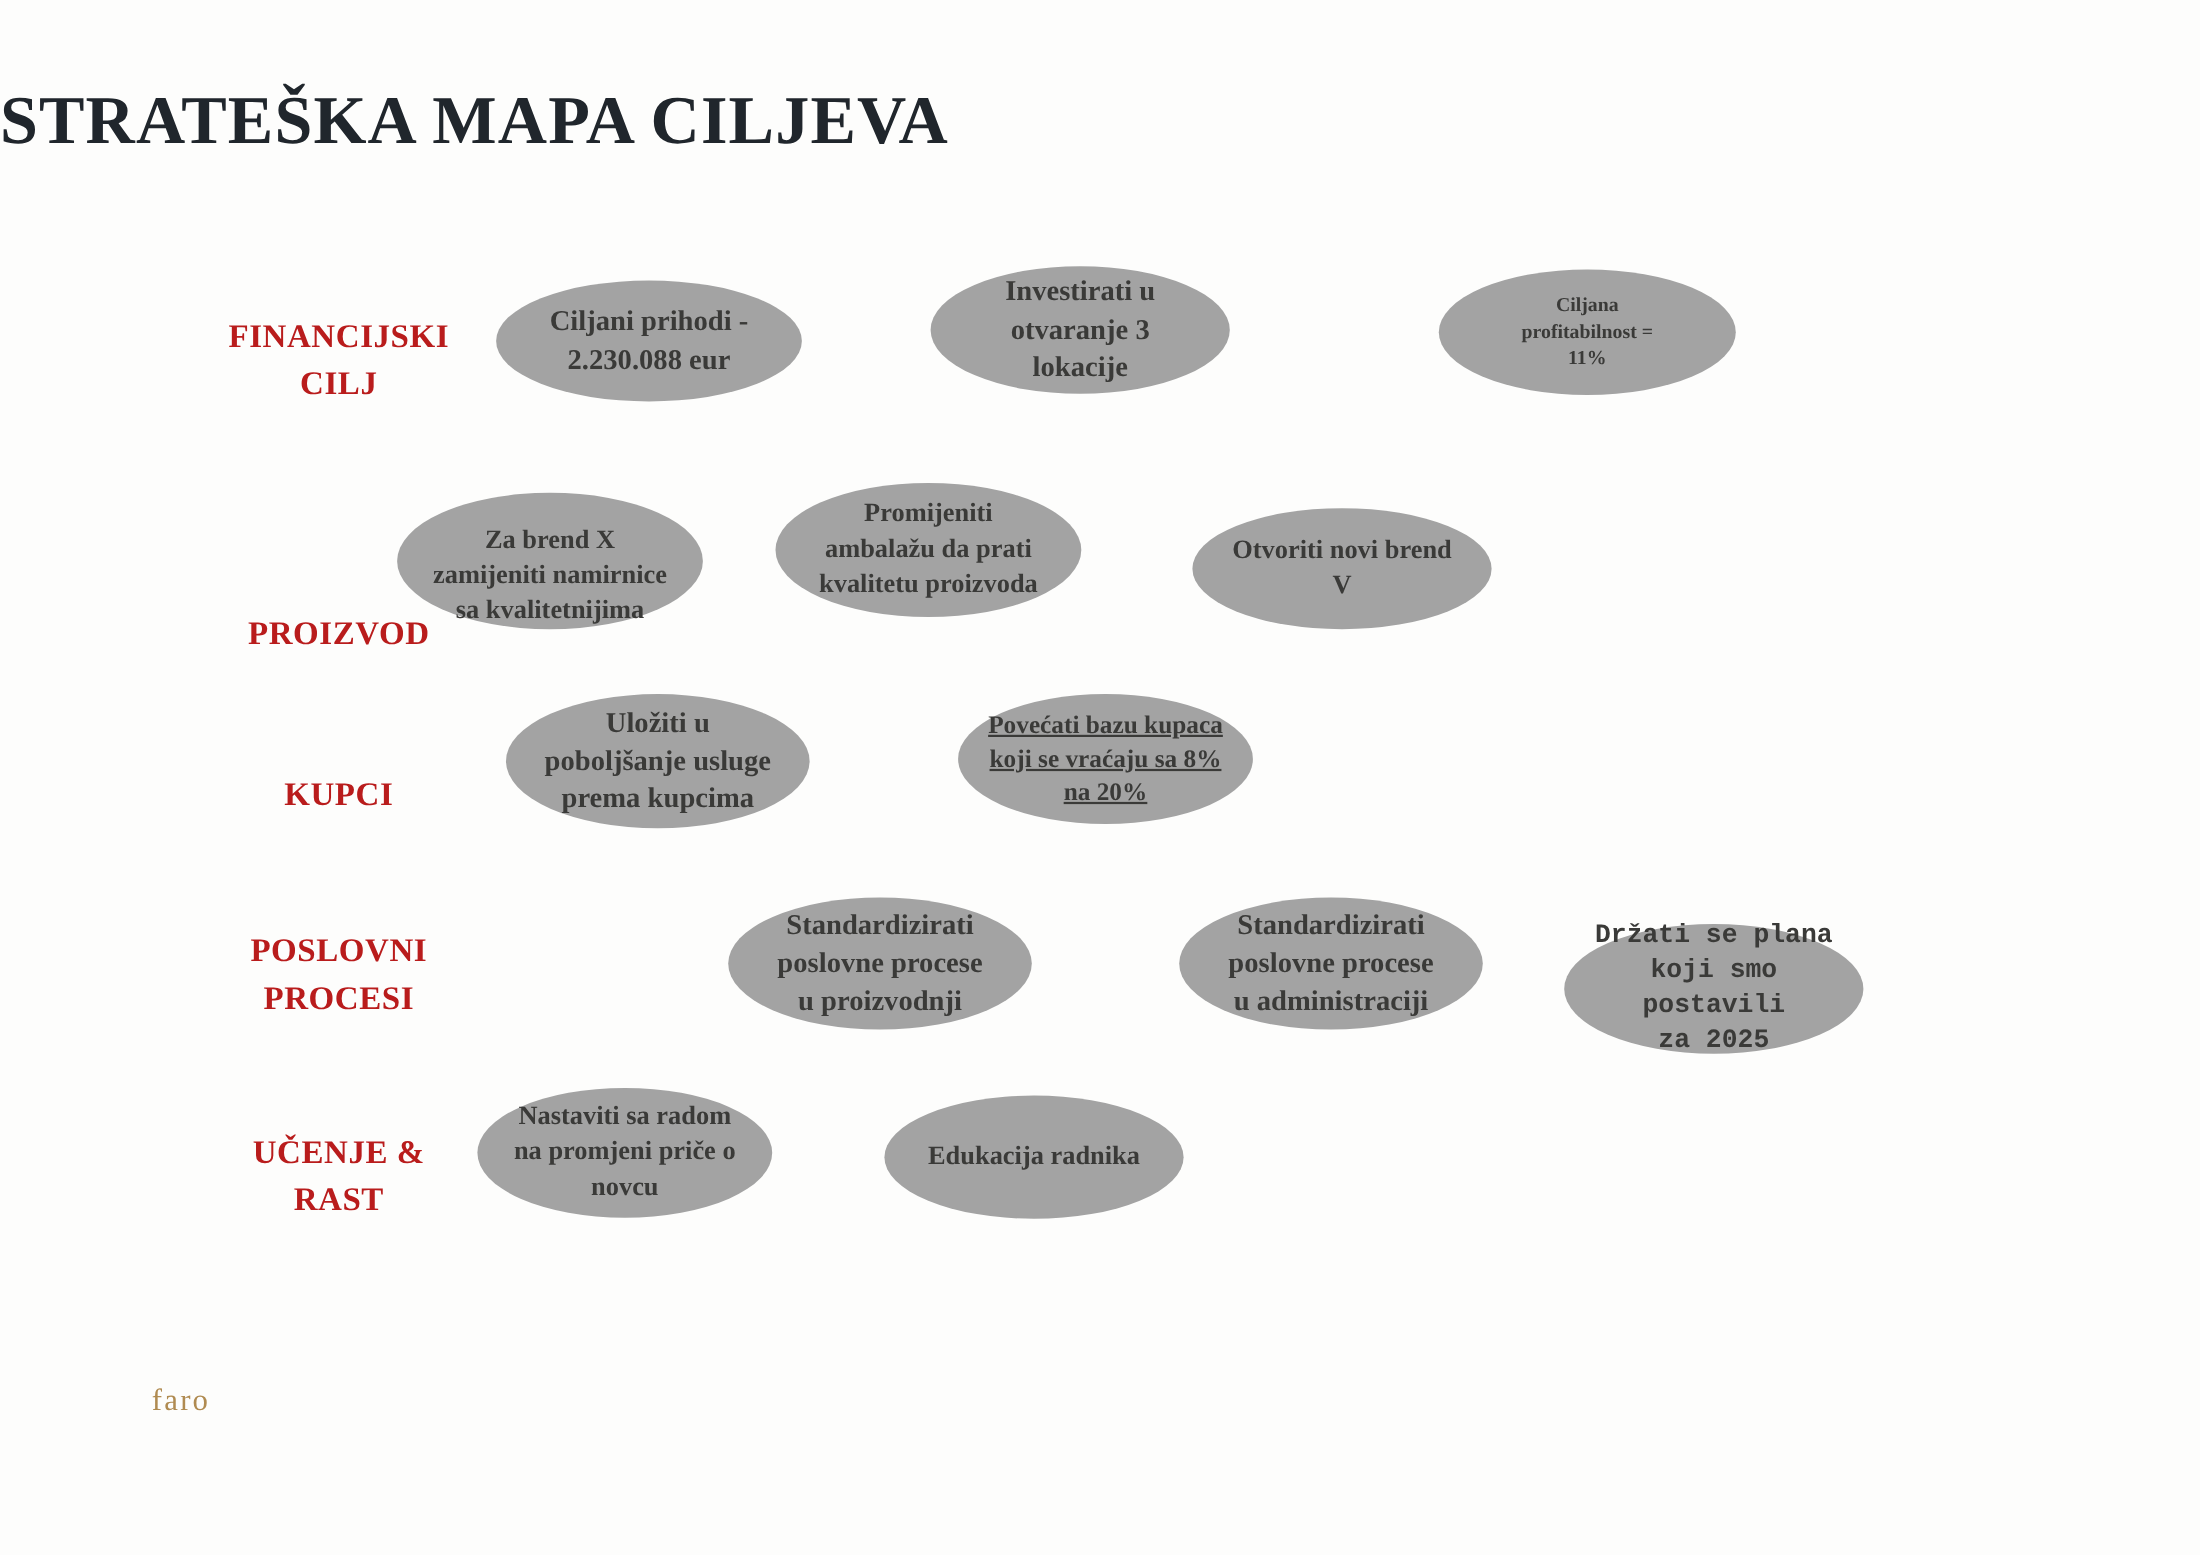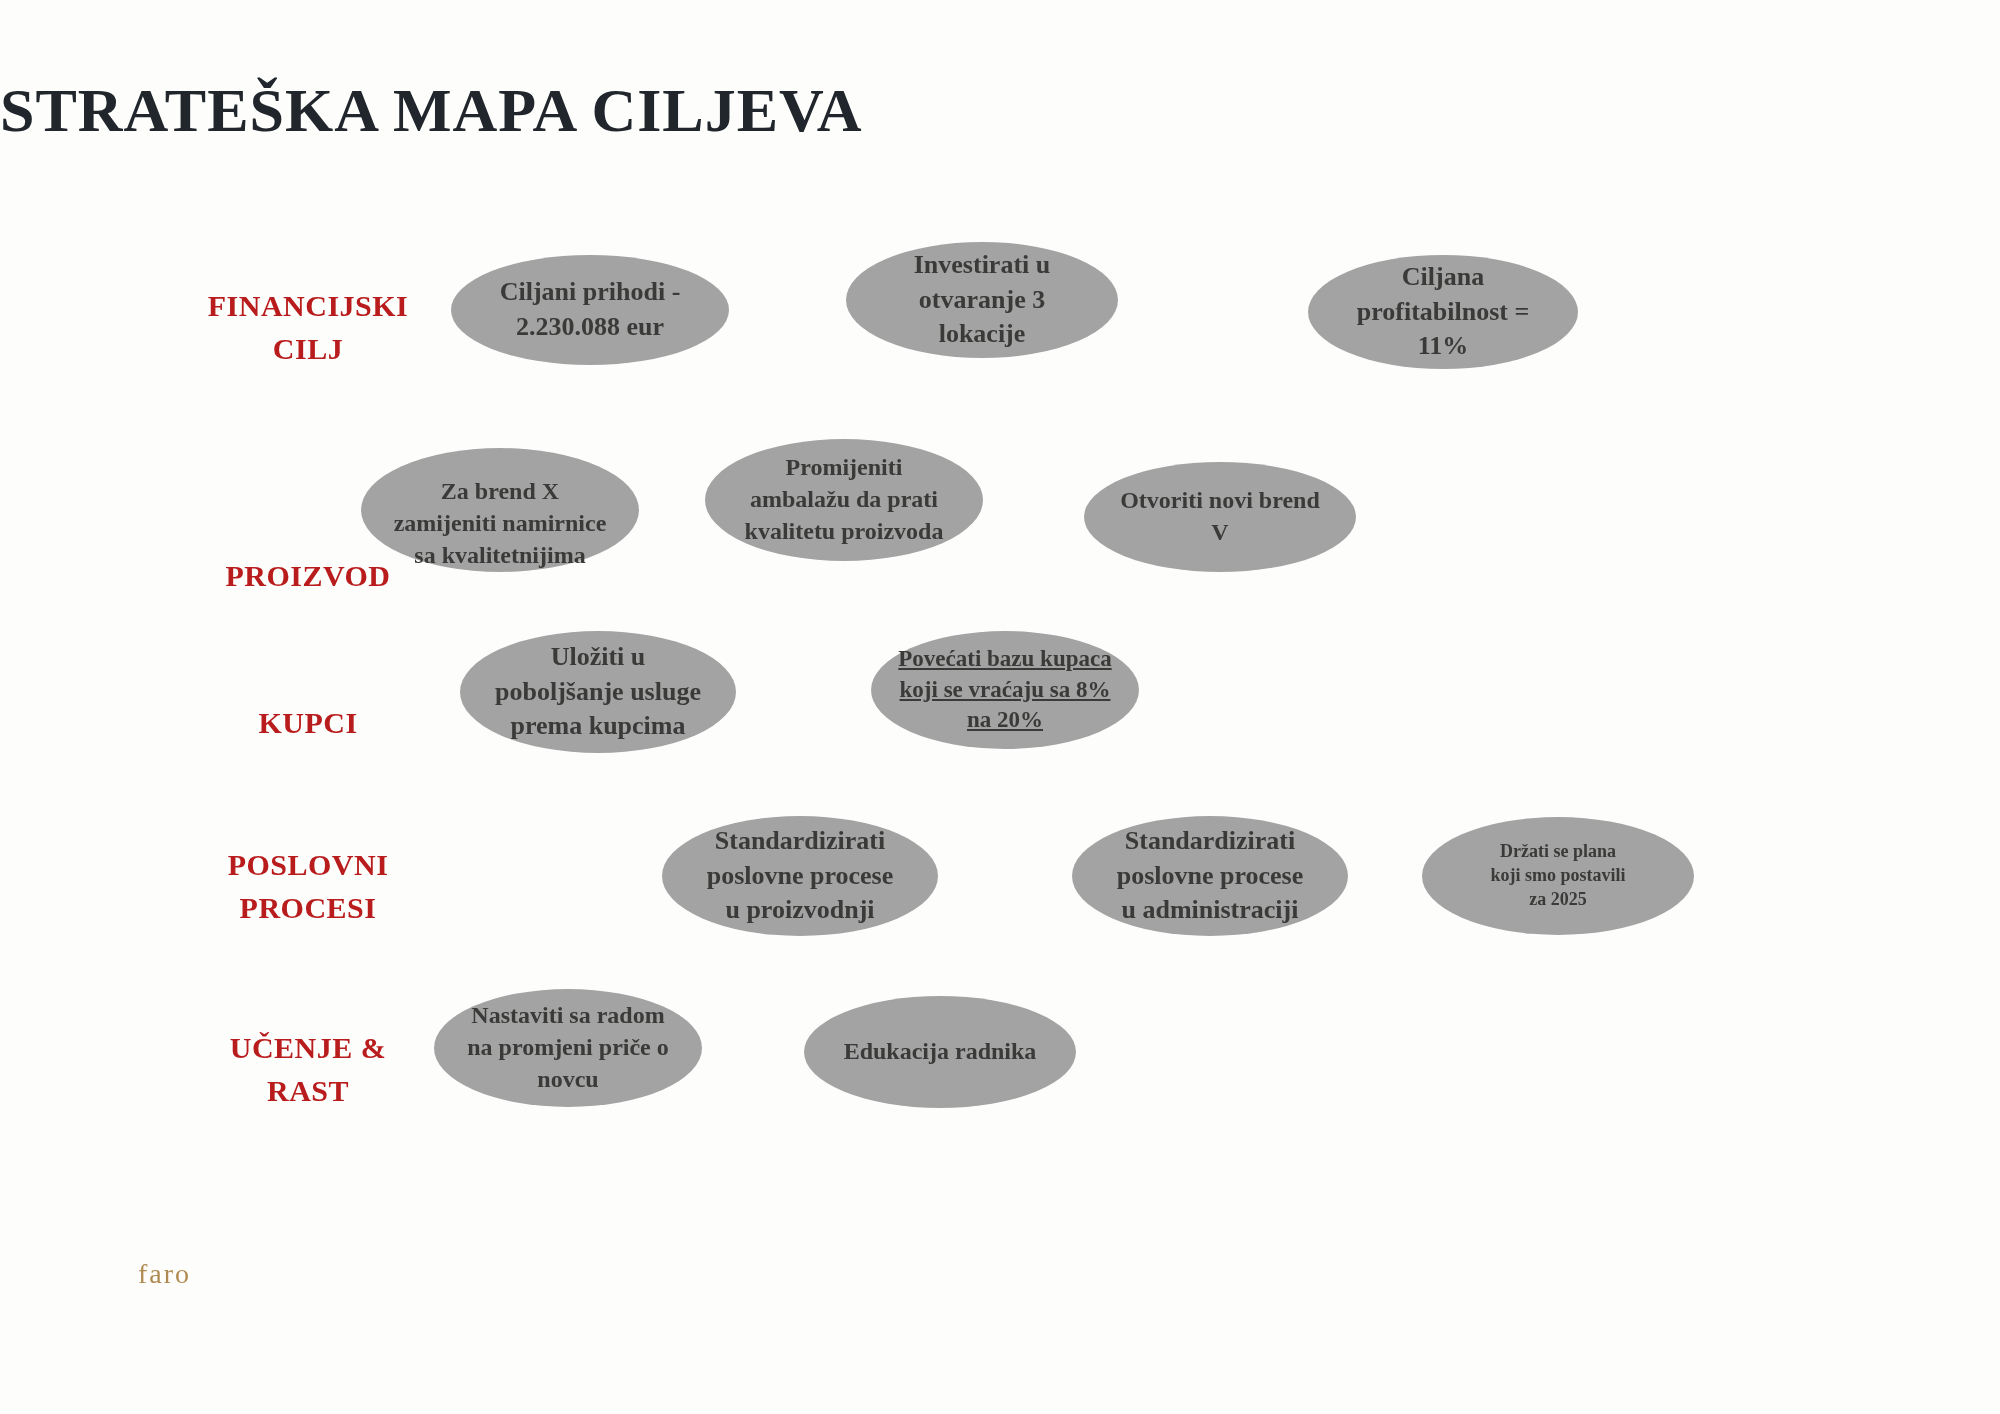--- a/index.html
+++ b/index.html
@@ -78,21 +78,21 @@
 CILJ</div>
       <div class="bubble" style="left: 451px; top: 255px; width: 278px; height: 110px; font-size: 26px;">
         <span>Ciljani prihodi -
 2.230.088 eur</span>
       </div>
       <div class="bubble" style="left: 846px; top: 242px; width: 272px; height: 116px; font-size: 26px;">
         <span>Investirati u
 otvaranje 3
 lokacije</span>
       </div>
-      <div class="bubble" style="left: 1308px; top: 255px; width: 270px; height: 114px; font-size: 26px;">
+      <div class="bubble" style="left: 1308px; top: 245px; width: 270px; height: 114px; font-size: 18px;">
         <span>Ciljana
 profitabilnost =
 11%</span>
       </div>
       <div class="row-label" style="left: 168px; width: 280px; top: 555px; white-space: pre-line;">PROIZVOD</div>
       <div class="bubble" style="left: 361px; top: 448px; width: 278px; height: 124px; font-size: 24px; align-items: flex-end;">
         <span>Za brend X
 zamijeniti namirnice
 sa kvalitetnijima</span>
       </div>
@@ -121,21 +121,21 @@
       <div class="bubble" style="left: 662px; top: 816px; width: 276px; height: 120px; font-size: 26px;">
         <span>Standardizirati
 poslovne procese
 u proizvodnji</span>
       </div>
       <div class="bubble" style="left: 1072px; top: 816px; width: 276px; height: 120px; font-size: 26px;">
         <span>Standardizirati
 poslovne procese
 u administraciji</span>
       </div>
-      <div class="bubble" style="left: 1422px; top: 817px; width: 272px; height: 118px; font-size: 18px;">
+      <div class="bubble" style="left: 1422px; top: 840px; width: 272px; height: 118px; font-size: 24px; font-family: Liberation Mono, monospace;">
         <span>Držati se plana
 koji smo postavili
 za 2025</span>
       </div>
       <div class="row-label" style="left: 168px; width: 280px; top: 1027px; white-space: pre-line;">UČENJE &amp;
 RAST</div>
       <div class="bubble" style="left: 434px; top: 989px; width: 268px; height: 118px; font-size: 24px;">
         <span>Nastaviti sa radom
 na promjeni priče o
 novcu</span>

